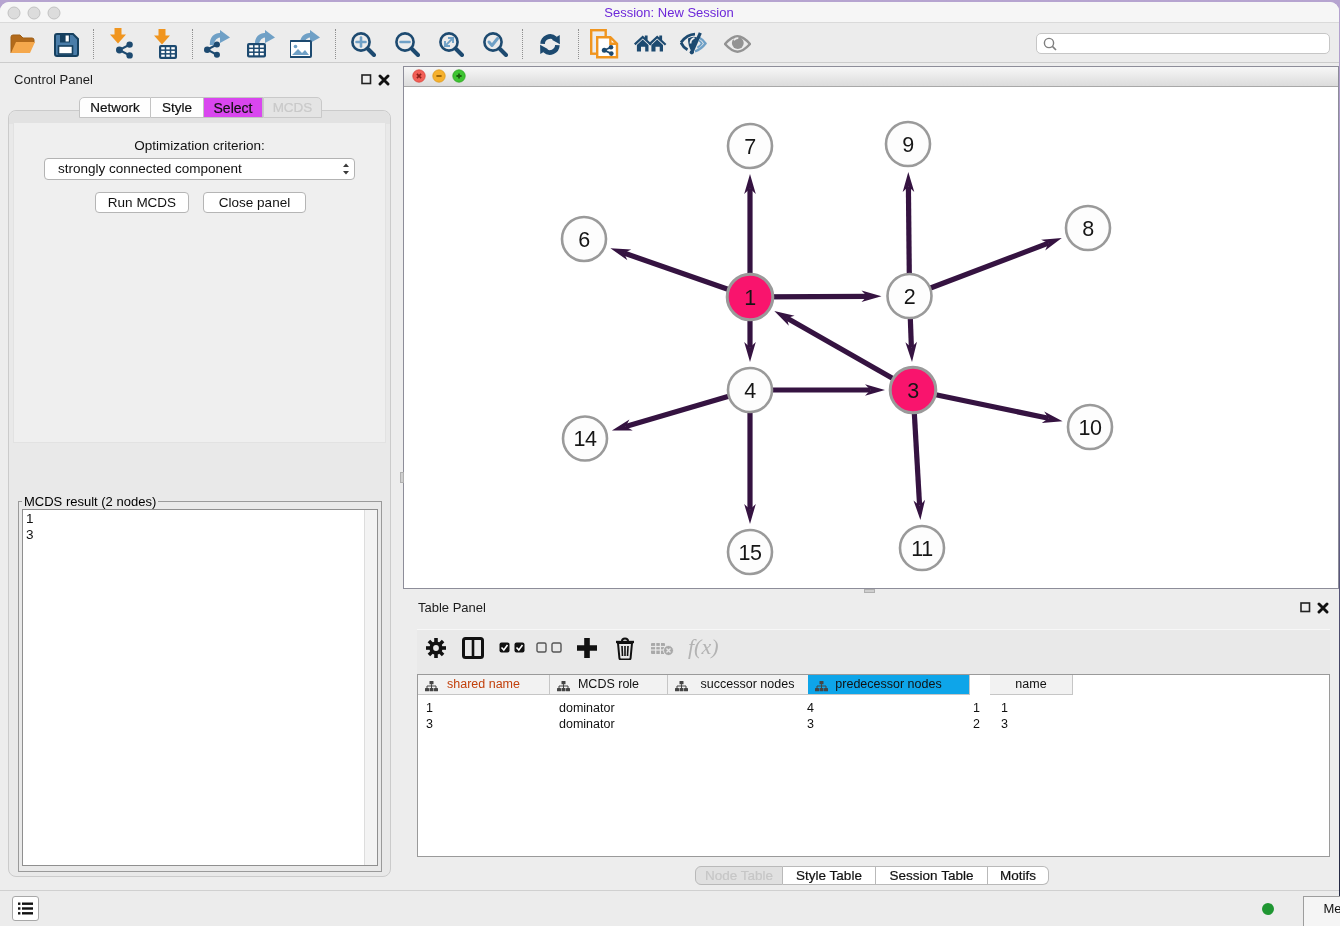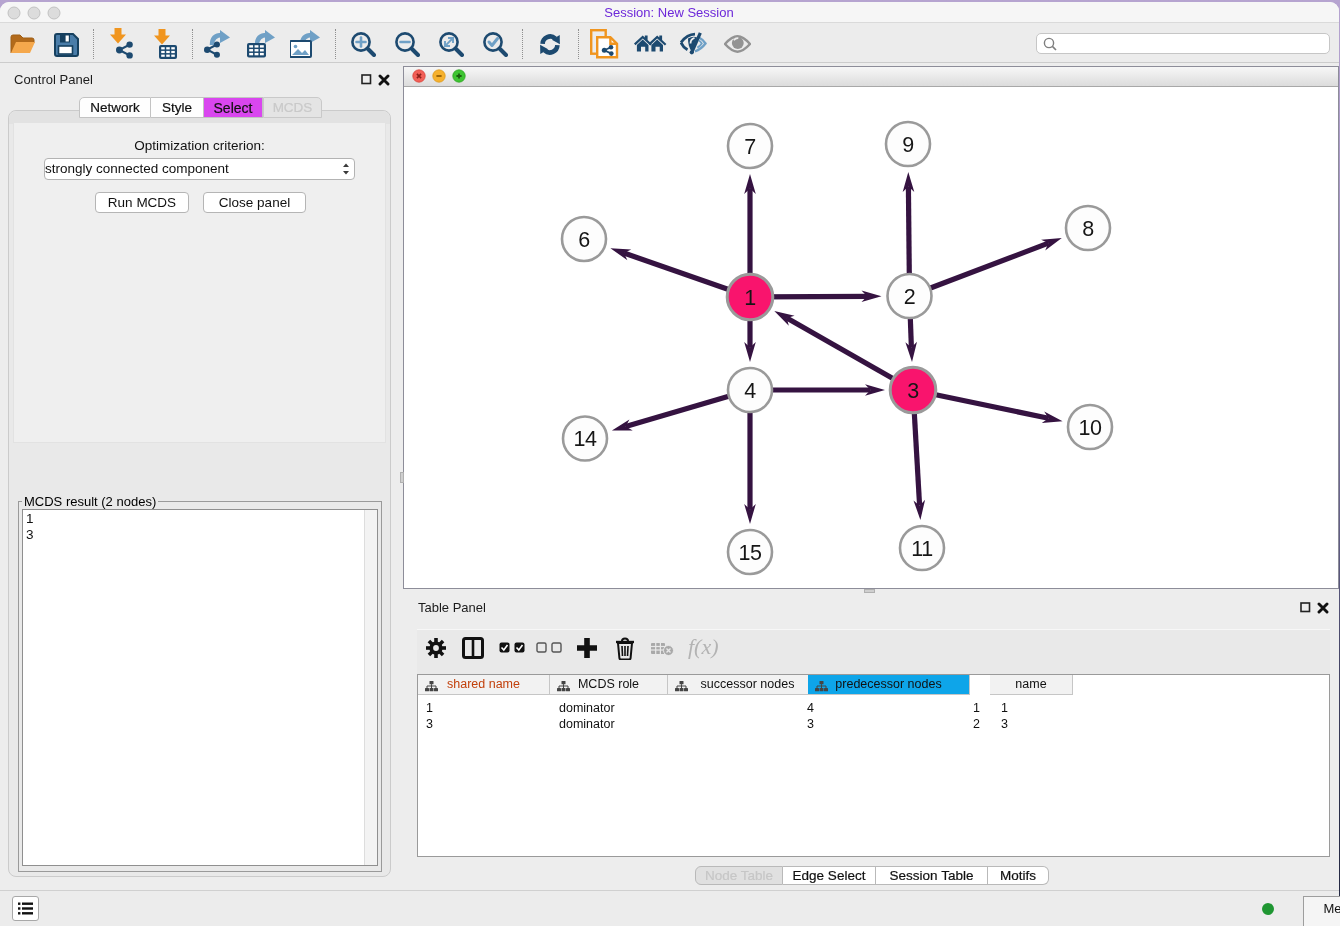--- a/index.html
+++ b/index.html
@@ -194,21 +194,21 @@
     <path d="M2 2 L10 10 M10 2 L2 10" stroke="#111" stroke-width="2.9" stroke-linecap="round"></path>
   </svg>
 <div class="ab" style="left:8px;top:110px;width:383px;height:767px;background:#e9e9e9;border:1px solid #cbcbcb;border-radius:8px"></div>
 <div class="ab" style="left:9px;top:111px;width:381px;height:13px;background:#e2e2e2;border-radius:8px 8px 0 0"></div>
 <div class="ab" style="left:79px;top:97px;width:72px;height:21px;background:#fefefe;border:1px solid #c3c3c3;border-radius:5px 0 0 0;font-size:13.5px;text-align:center;line-height:20px;color:#111;-webkit-text-stroke:0.2px #111">Network</div>
 <div class="ab" style="left:151px;top:97px;width:53px;height:21px;background:#fefefe;border:1px solid #c3c3c3;border-left:none;font-size:13.5px;text-align:center;line-height:20px;color:#111;-webkit-text-stroke:0.2px #111">Style</div>
 <div class="ab" style="left:204px;top:97px;width:59px;height:21px;background:#d946ef;border:1px solid #c3c3c3;border-left:none;font-size:14px;text-align:center;line-height:20px;color:#111;-webkit-text-stroke:0.2px #111">Select</div>
 <div class="ab" style="left:263px;top:97px;width:59px;height:21px;background:#e4e4e4;border:1px solid #c9c9c9;border-radius:0 5px 0 0;font-size:13.5px;text-align:center;line-height:20px;color:#c9c9c9;-webkit-text-stroke:0.2px #c9c9c9">MCDS</div>
 <div class="ab" style="left:13px;top:122px;width:373px;height:321px;background:#efefef;border:1px solid #e2e2e2"></div>
 <div class="ab" style="left:13px;top:138px;width:373px;text-align:center;font-size:13.5px;color:#111">Optimization criterion:</div>
-<div class="ab" style="left:44px;top:158px;width:311px;height:22px;background:#fff;border:1px solid #b3b3b3;border-radius:4px;font-size:13.5px;line-height:20px;color:#111;">strongly connected component</div>
+<div class="ab" style="left:44px;top:158px;width:311px;height:22px;background:#fff;border:1px solid #b3b3b3;border-radius:4px;font-size:13.5px;line-height:20px;color:#111;padding-left:13px">strongly connected component</div>
 <svg class="ab" style="left:341px;top:162px" width="10" height="14">
     <path d="M5 1.6 L8 5 H2 z" fill="#3a3a3a"></path>
     <path d="M5 12.4 L8 9 H2 z" fill="#3a3a3a"></path>
   </svg>
 <div class="ab" style="left:95px;top:192px;width:94px;height:21px;background:#fff;border:1px solid #b5b5b5;border-radius:4px;font-size:13.5px;text-align:center;line-height:19px;color:#111">Run MCDS</div>
 <div class="ab" style="left:203px;top:192px;width:103px;height:21px;background:#fff;border:1px solid #b5b5b5;border-radius:4px;font-size:13.5px;text-align:center;line-height:19px;color:#111">Close panel</div>
 <div class="ab" style="left:18px;top:501px;width:364px;height:371px;border:1px solid #9a9a9a"></div>
 <div class="ab" style="left:22px;top:494px;background:#e9e9e9;font-size:13px;color:#000000;padding:0 2px">MCDS result (2 nodes)</div>
 <div class="ab" style="left:22px;top:509px;width:356px;height:357px;background:#fff;border:1px solid #8f8f8f"></div>
 <div class="ab" style="left:364px;top:510px;width:13px;height:355px;background:#f3f3f3;border-left:1px solid #ddd"></div>
@@ -410,21 +410,21 @@
     <div class="ab" style="left:250px;top:26px;width:146px;text-align:right;font-size:12.5px;color:#111">4</div>
     <div class="ab" style="left:412px;top:26px;width:150px;text-align:right;font-size:12.5px;color:#111">1</div>
     <div class="ab" style="left:583px;top:26px;font-size:12.5px;color:#111">1</div>
     <div class="ab" style="left:8px;top:42px;font-size:12.5px;color:#111">3</div>
     <div class="ab" style="left:141px;top:42px;font-size:12.5px;color:#111">dominator</div>
     <div class="ab" style="left:250px;top:42px;width:146px;text-align:right;font-size:12.5px;color:#111">3</div>
     <div class="ab" style="left:412px;top:42px;width:150px;text-align:right;font-size:12.5px;color:#111">2</div>
     <div class="ab" style="left:583px;top:42px;font-size:12.5px;color:#111">3</div>
   </div>
 <div class="ab" style="left:695px;top:866px;width:88px;height:19px;background:#e0e0e0;border:1px solid #b9b9b9;border-radius:6px 0 0 6px;text-align:center;line-height:18px;font-size:13.5px;color:#c6c6c6;-webkit-text-stroke:0.2px #c6c6c6">Node Table</div>
-<div class="ab" style="left:783px;top:866px;width:93px;height:19px;background:#fff;border:1px solid #b9b9b9;border-left:none;text-align:center;line-height:18px;font-size:13.5px;color:#111;-webkit-text-stroke:0.2px #111">Edge Select</div>
+<div class="ab" style="left:783px;top:866px;width:93px;height:19px;background:#fff;border:1px solid #b9b9b9;border-left:none;text-align:center;line-height:18px;font-size:13.5px;color:#111;-webkit-text-stroke:0.2px #111">Style Table</div>
 <div class="ab" style="left:876px;top:866px;width:112px;height:19px;background:#fff;border:1px solid #b9b9b9;border-left:none;text-align:center;line-height:18px;font-size:13.5px;color:#111;-webkit-text-stroke:0.2px #111">Session Table</div>
 <div class="ab" style="left:988px;top:866px;width:61px;height:19px;background:#fff;border:1px solid #b9b9b9;border-left:none;border-radius:0 6px 6px 0;text-align:center;line-height:18px;font-size:13.5px;color:#111;-webkit-text-stroke:0.2px #111">Motifs</div>
 
 <div class="ab" style="left:0;top:890px;width:1338.6px;height:36px;background:#ececec;border-top:1px solid #d0d0d0"></div>
 <div class="ab" style="left:12px;top:896px;width:27px;height:25px;background:#fff;border:1px solid #a8a8a8;border-radius:3px"></div>
 <svg class="ab" style="left:18px;top:902px" width="15" height="13">
  <g fill="#111">
       <rect x="0" y="0.5" width="2.4" height="2.4"></rect>
       <rect x="4" y="0.5" width="11" height="2.4"></rect>
  <rect x="0" y="5.3" width="2.4" height="2.4"></rect>

